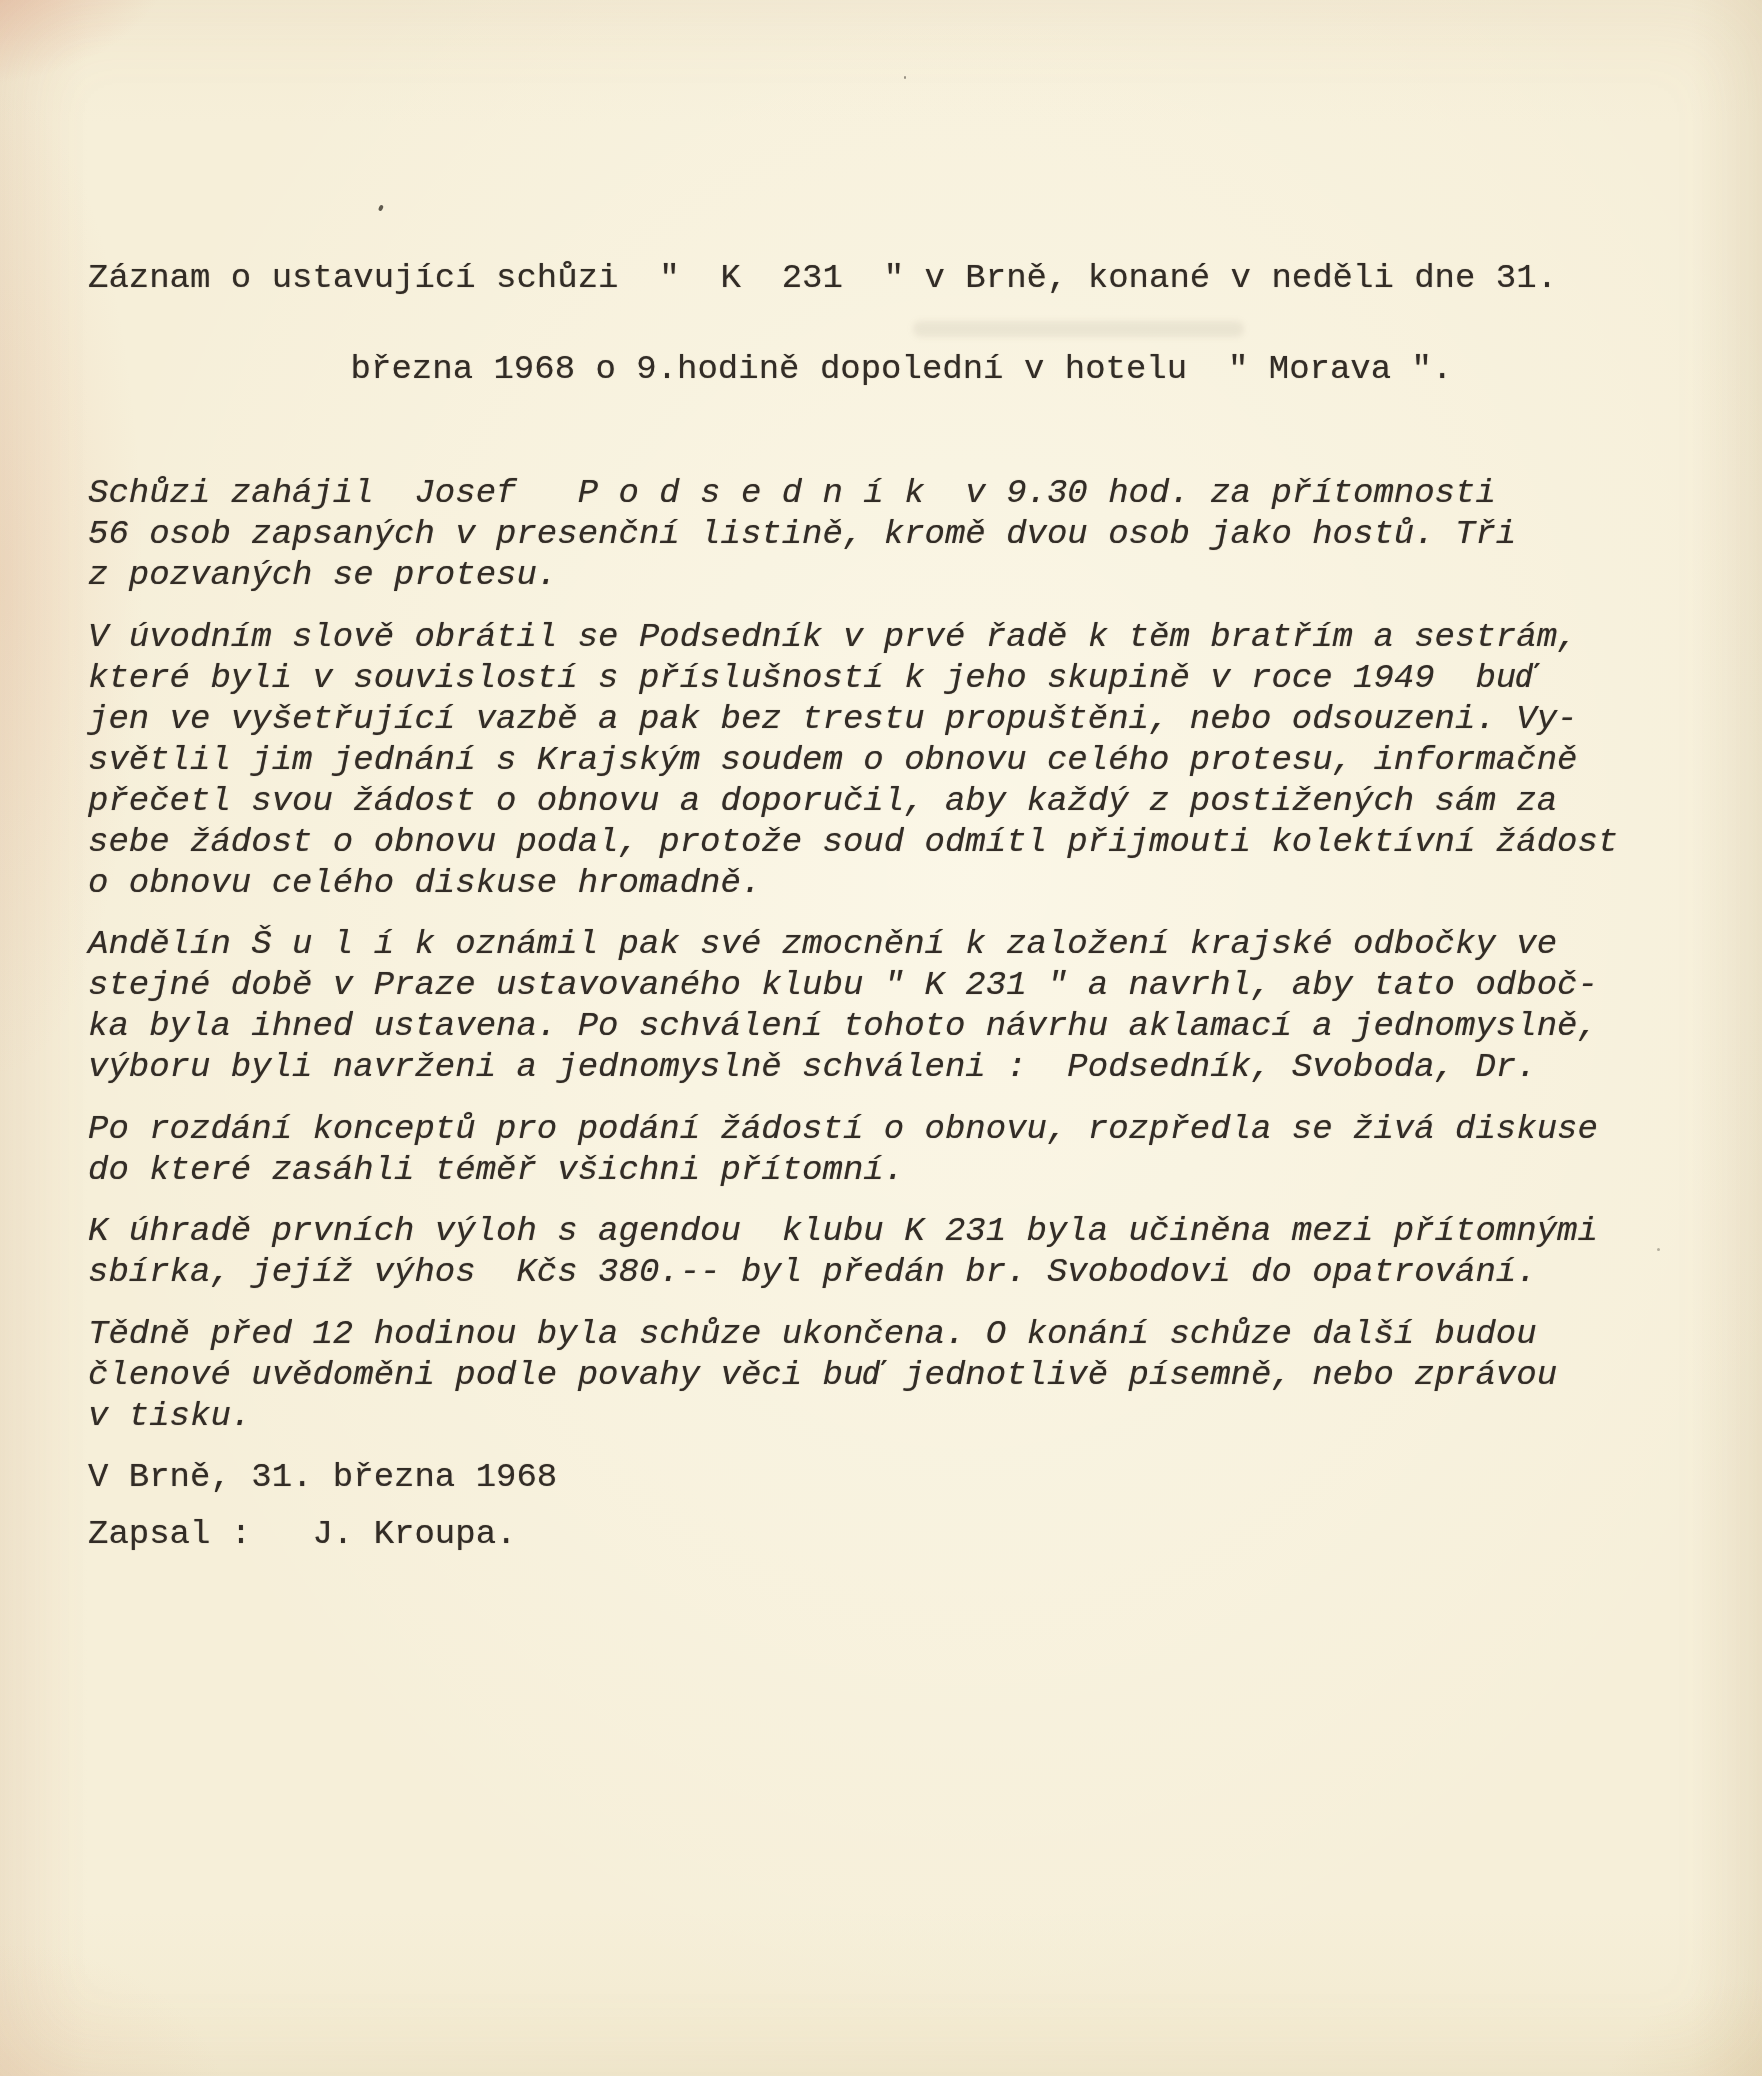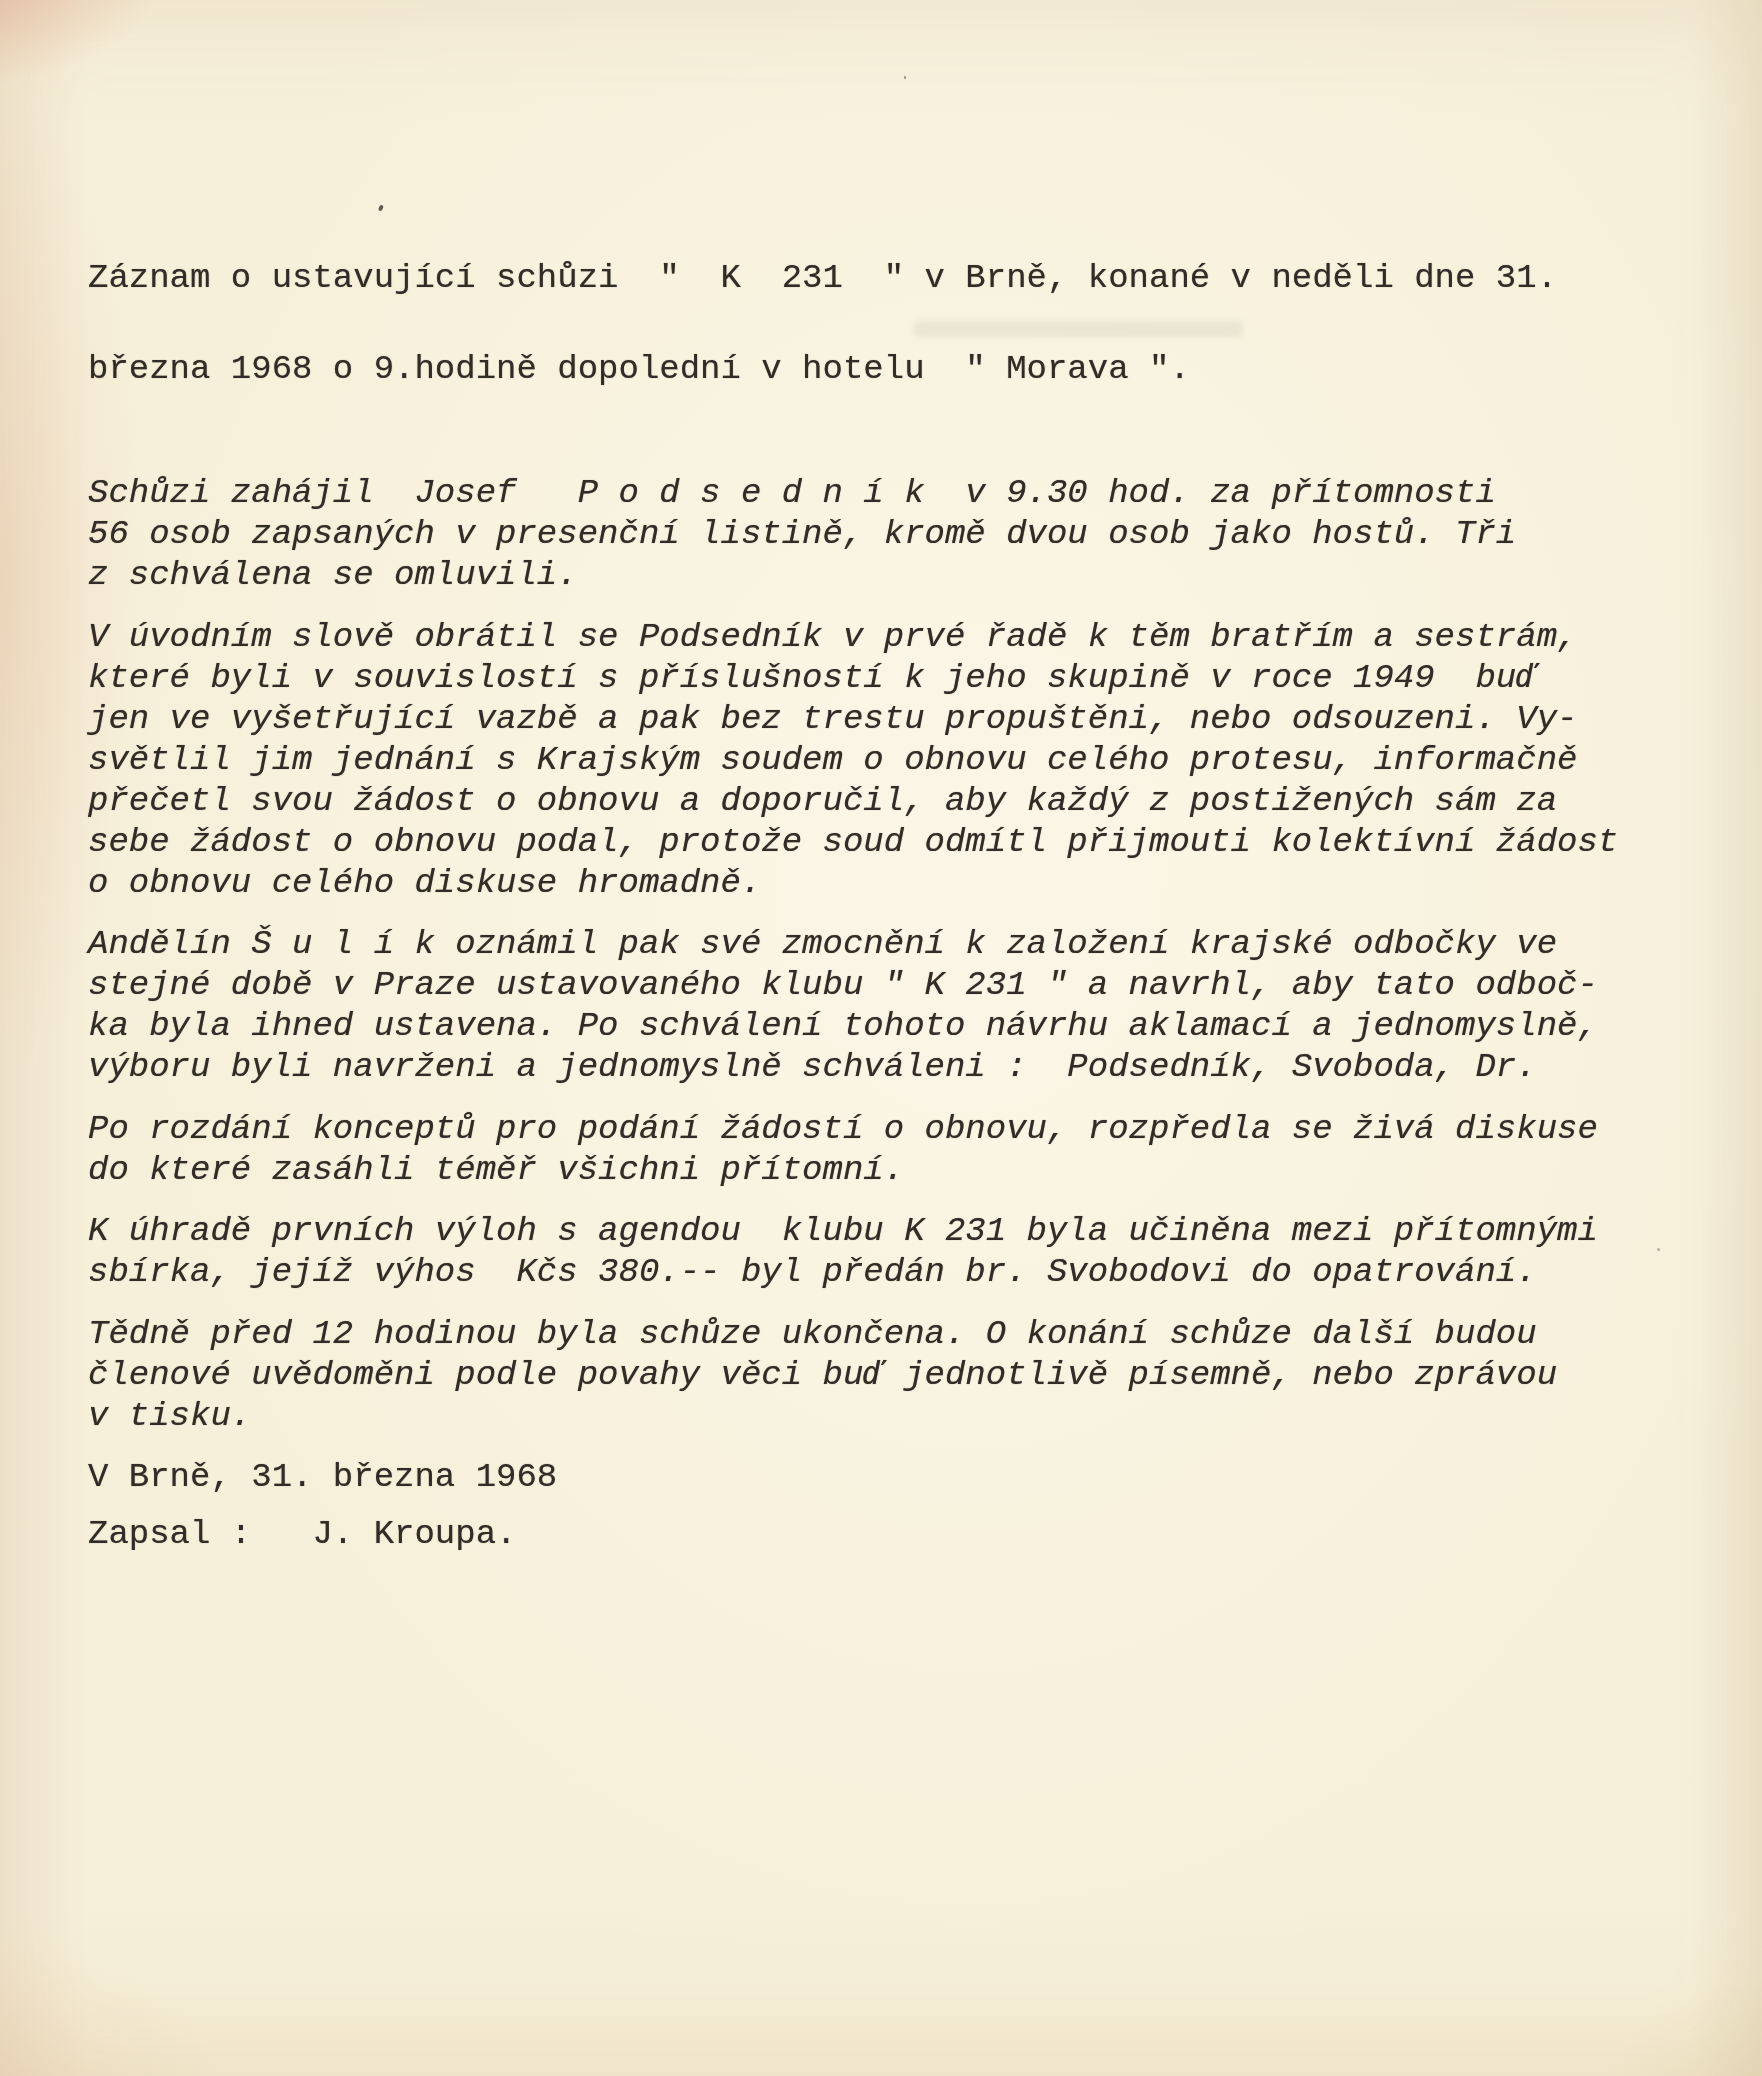--- a/index.html
+++ b/index.html
@@ -28,21 +28,21 @@
   .typed {
     position: relative;
     padding: 258px 47px 0 88px;
   }
   .line {
     white-space: pre;
     font-size: 34px;
     line-height: 41px;
     text-shadow: 0 0 1px rgba(52,44,34,0.55);
   }
-  .title-block .line + .line { margin-top: 50px; }
+  .title-block .line + .line { margin-top: 50px; text-align: center; }
   .title-block { margin-bottom: 83px; }
   .para { margin-bottom: 20.5px; font-style: italic; }
   .closing-block { margin-top: 6px; }
   .sign-line + .sign-line { margin-top: 15.7px; }
   .overstruck {
     text-decoration: line-through;
     text-decoration-thickness: 3.9px;
     font-weight: bold;
   }
   .smudge {
@@ -72,21 +72,21 @@
   <div class="typed">
 
     <div class="title-block">
       <div class="line">Záznam o ustavující schůzi  "  K  231  " v Brně, konané v neděli dne 31.</div>
       <div class="line">března 1968 o 9.hodině dopolední v hotelu  " Morava ".</div>
     </div>
 
     <div class="para">
       <div class="line">Schůzi zahájil  Josef   P o d s e d n í k  v 9.30 hod. za přítomnosti</div>
       <div class="line">56 osob zapsaných v presenční listině, kromě dvou osob jako hostů. Tři</div>
-      <div class="line">z schválena se omluvili.</div>
+      <div class="line">z pozvaných se protesu.</div>
     </div>
 
     <div class="para">
       <div class="line">V úvodním slově obrátil se Podsedník v prvé řadě k těm bratřím a sestrám,</div>
       <div class="line">které byli v souvislostí s příslušností k jeho skupině v roce 1949  buď</div>
       <div class="line">jen ve vyšetřující vazbě a pak bez trestu propuštěni, nebo odsouzeni. Vy-</div>
       <div class="line">světlil jim jednání s Krajským soudem o obnovu celého protesu, informačně</div>
       <div class="line">přečetl svou žádost o obnovu a doporučil, aby každý z postižených sám za</div>
       <div class="line">sebe žádost o obnovu podal, protože soud odmítl přijmouti kolektívní žádost</div>
       <div class="line">o obnovu celého diskuse hromadně.</div>

